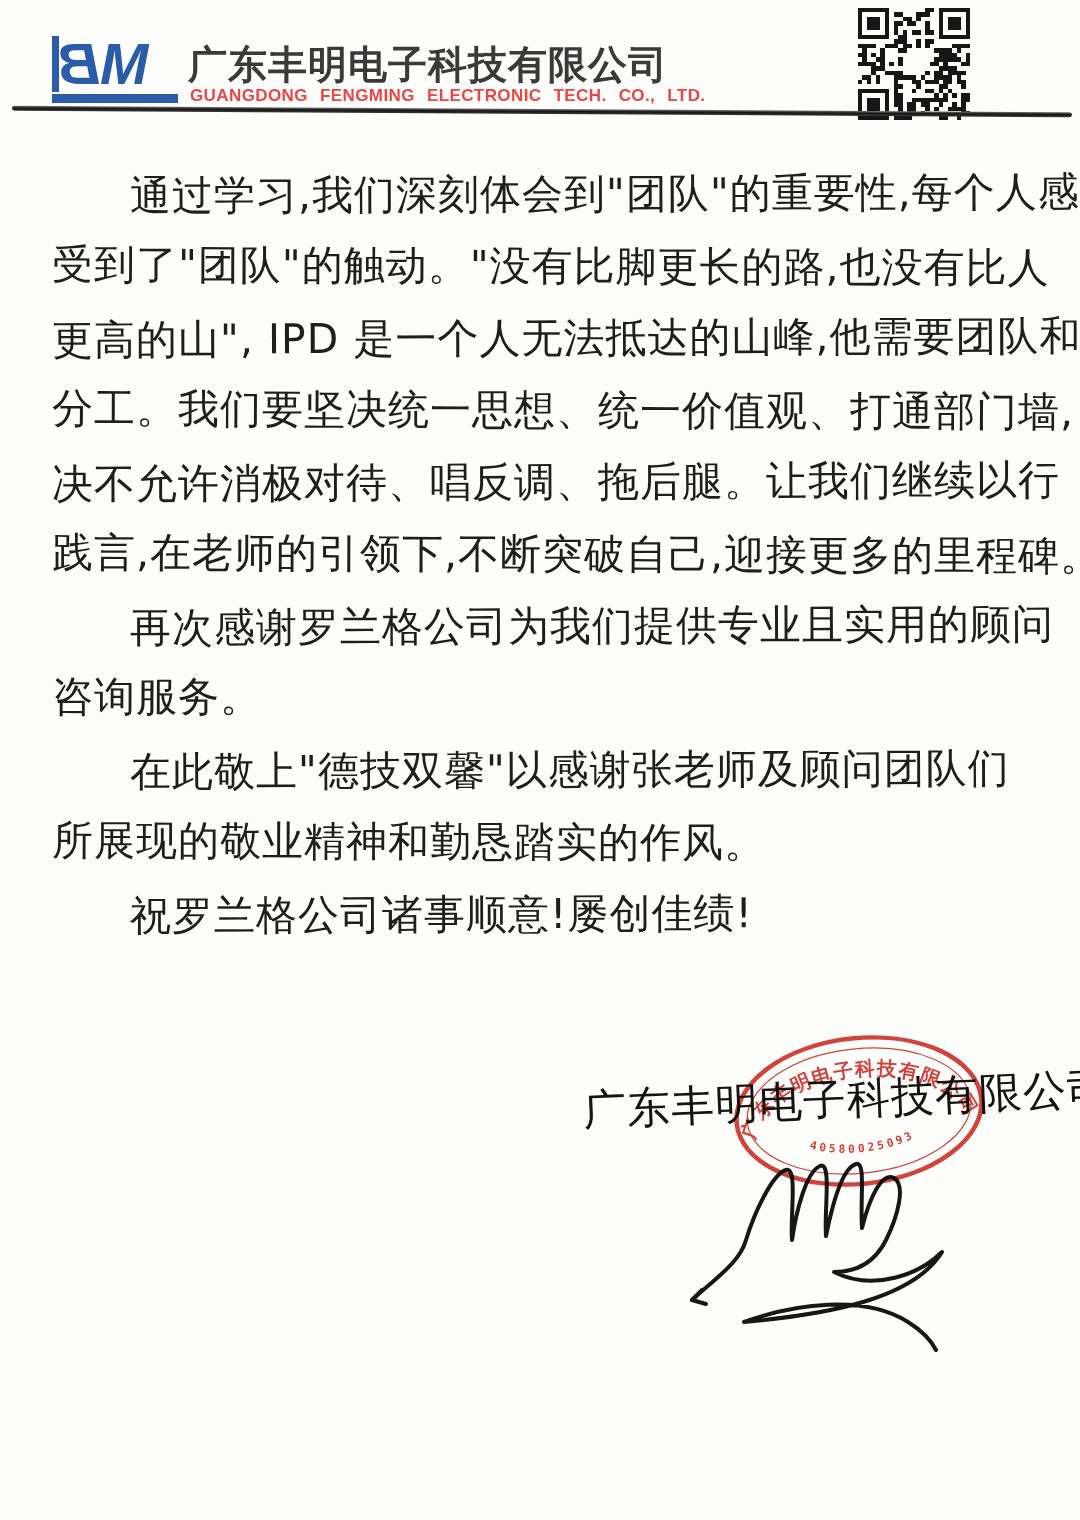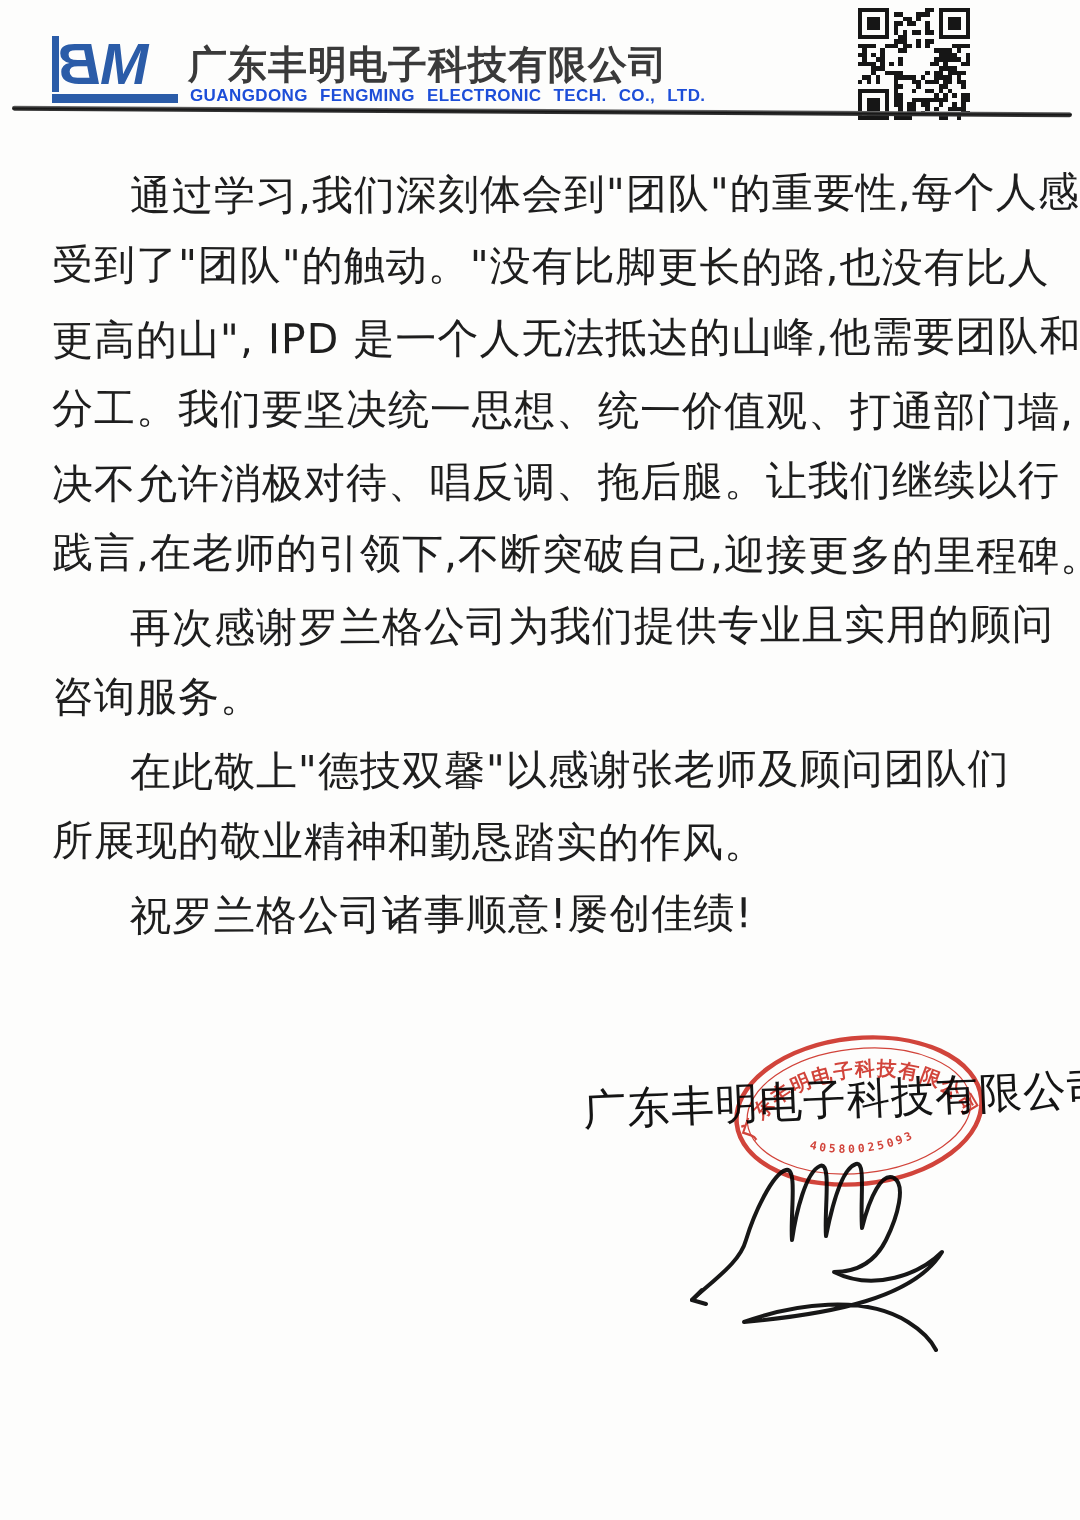--- a/index.html
+++ b/index.html
@@ -29,21 +29,21 @@
     position:absolute;left:0;top:58px;width:126px;height:9px;
     background:#2b5ca8;
   }
   .company-cn{
     position:absolute;left:188px;top:38px;
     font-size:39px;font-weight:bold;color:#3a3a3a;letter-spacing:1px;
     white-space:nowrap;
   }
   .company-en{
     position:absolute;left:190px;top:86px;
-    font-size:17px;font-weight:bold;color:#1d4ed8;
+    font-size:17px;font-weight:bold;color:#ef4444;
     letter-spacing:.4px;word-spacing:7px;white-space:nowrap;
   }
   .qr{
     position:absolute;left:858px;top:8px;width:112px;height:112px;
   }
   .header-rule{
     position:absolute;left:12px;top:109px;width:1060px;height:5px;
     background:linear-gradient(to bottom,#777 0%,#151515 45%,#3a3a3a 100%);
     border-radius:3px;
     transform:rotate(.35deg);

